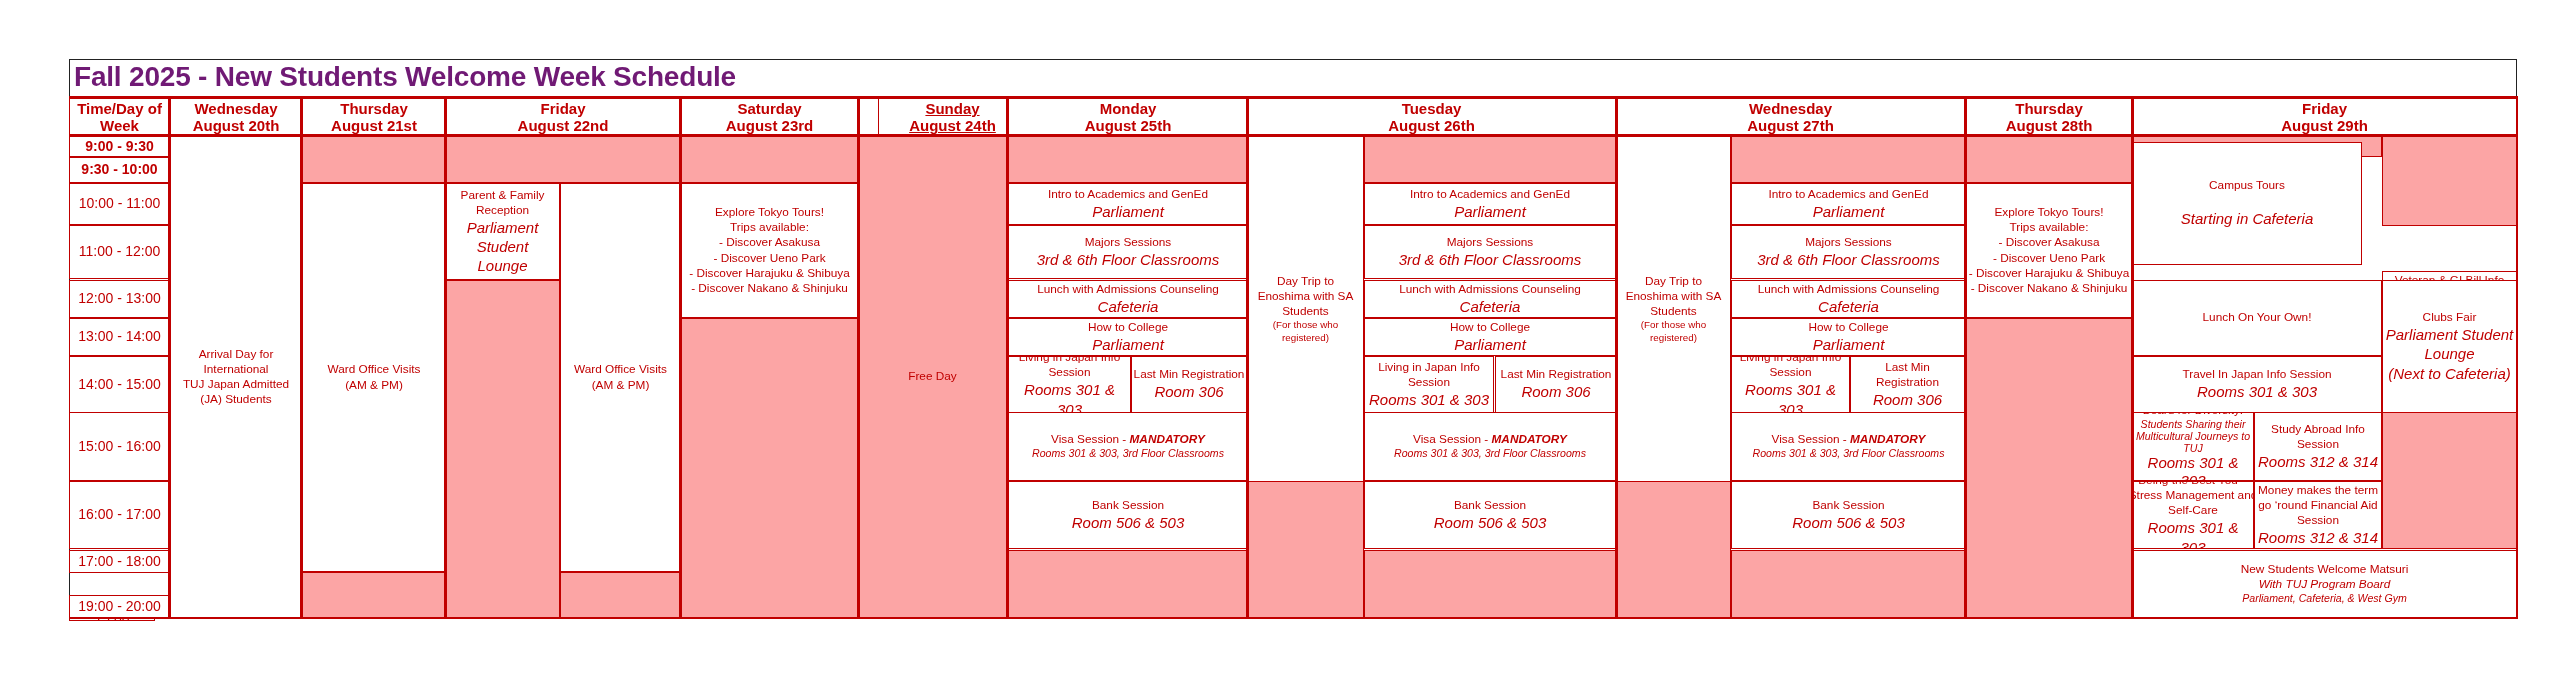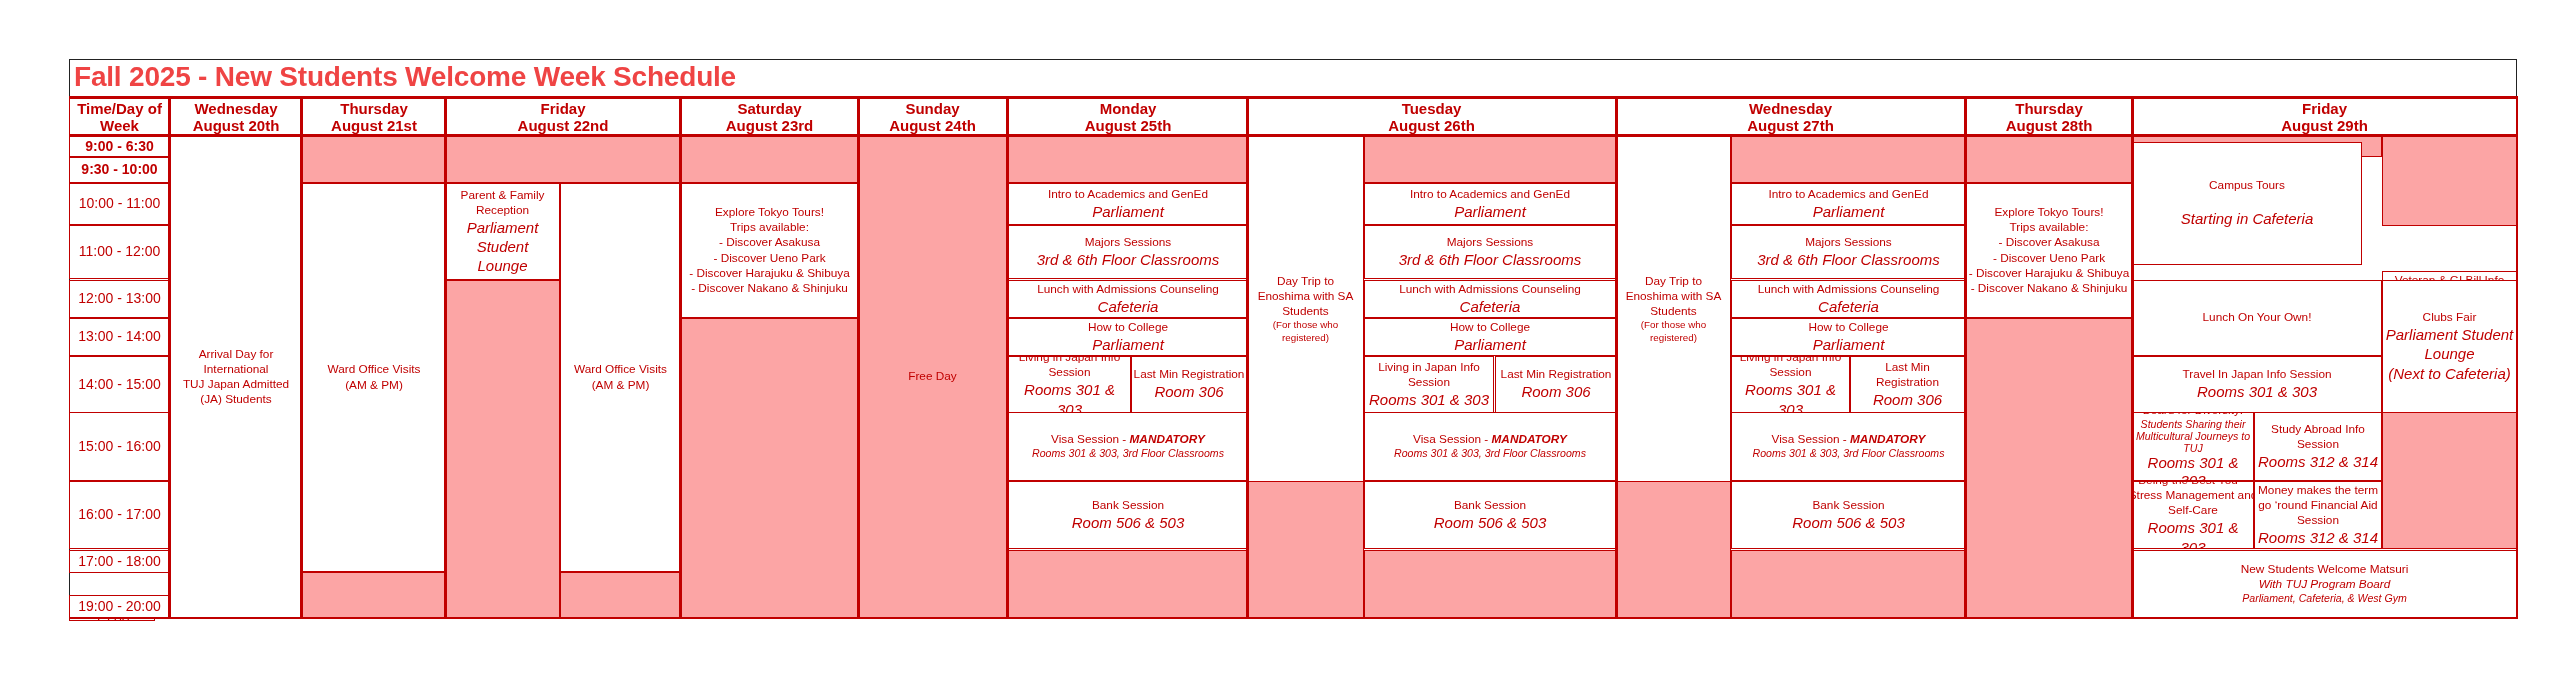--- a/index.html
+++ b/index.html
@@ -1,18 +1,18 @@
 <!DOCTYPE html>
 <html style="font-size:12.6px"><head>
 <meta charset="utf-8">
 <style>
   html, body { margin:0; padding:0; background:#ffffff; }
   body { width:2576px; height:681px; position:relative; overflow:hidden; font-family:"Liberation Sans", sans-serif; color:#c00000; }
   .frame { position:absolute; left:69px; top:59px; width:2448px; height:559px; border:1.6px solid #222; box-sizing:border-box; background:#fff; }
-  .title { position:absolute; left:74px; top:61px; font-size:28px; font-weight:bold; color:#ef4444; letter-spacing:-0.2px; font-family:"Liberation Sans", sans-serif; }
+  .title { position:absolute; left:74px; top:61px; font-size:28px; font-weight:bold; color:#701a75; letter-spacing:-0.2px; font-family:"Liberation Sans", sans-serif; }
   .cell { position:absolute; box-sizing:border-box; display:flex; flex-direction:column; align-items:center; justify-content:center; text-align:center; background:#ffffff; border:1.2px solid #c00000; color:#c00000; font-size:11.8px; line-height:1.28; padding:0 1.6px; overflow:hidden; }
   .pink { background:#fca5a5; }
   .hdr { font-weight:bold; font-size:15px; line-height:1.15; color:#c00000; }
   .time { font-size:14px; color:#c00000; }
   .time.b { font-weight:bold; }
   .loc { font-style:italic; font-size:15px; }
   .loc.l { font-size:10.6px; }
   .it { font-style:italic; }
   .bi { font-style:italic; font-weight:bold; }
   .small { font-size:9.8px; }
@@ -38,21 +38,21 @@
     <span>August 21st</span>
 </div>
 <div class="cell hdr" style="left:445px;top:98px;width:236px;height:38px;">
   <span>Friday</span>
     <span>August 22nd</span>
 </div>
 <div class="cell hdr" style="left:681px;top:98px;width:177px;height:38px;">
   <span>Saturday</span>
     <span>August 23rd</span>
 </div>
-<div class="cell hdr" style="left:858px;top:98px;width:149px;height:38px;">
+<div class="cell hdr" style="left:878px;top:98px;width:149px;height:38px;text-decoration:underline;">
   <span>Sunday</span>
     <span>August 24th</span>
 </div>
 <div class="cell hdr" style="left:1008px;top:98px;width:240px;height:38px;">
   <span>Monday</span>
     <span>August 25th</span>
 </div>
 <div class="cell hdr" style="left:1247px;top:98px;width:369px;height:38px;">
   <span>Tuesday</span>
     <span>August 26th</span>
@@ -63,21 +63,21 @@
 </div>
 <div class="cell hdr" style="left:1966px;top:98px;width:166px;height:38px;">
   <span>Thursday</span>
     <span>August 28th</span>
 </div>
 <div class="cell hdr" style="left:2132px;top:98px;width:385px;height:38px;">
   <span>Friday</span>
     <span>August 29th</span>
 </div>
 
-<div class="cell time b" style="left:69px;top:136px;width:101px;height:21px;">9:00 - 6:30</div>
+<div class="cell time b" style="left:69px;top:136px;width:101px;height:21px;">9:00 - 9:30</div>
 <div class="cell time b" style="left:69px;top:157px;width:101px;height:26px;">9:30 - 10:00</div>
 <div class="cell time" style="left:69px;top:183px;width:101px;height:42px;">10:00 - 11:00</div>
 <div class="cell time" style="left:69px;top:225px;width:101px;height:54px;">11:00 - 12:00</div>
 <div class="cell time" style="left:69px;top:280px;width:101px;height:38px;">12:00 - 13:00</div>
 <div class="cell time" style="left:69px;top:318px;width:101px;height:38px;">13:00 - 14:00</div>
 <div class="cell time" style="left:69px;top:356px;width:101px;height:57px;">14:00 - 15:00</div>
 <div class="cell time" style="left:69px;top:412px;width:101px;height:69px;">15:00 - 16:00</div>
 <div class="cell time" style="left:69px;top:481px;width:101px;height:68px;">16:00 - 17:00</div>
 <div class="cell time" style="left:69px;top:550px;width:101px;height:23px;">17:00 - 18:00</div>
 <div class="cell time" style="left:69px;top:599px;width:86px;height:22px;">18:00 - 19:00</div>

